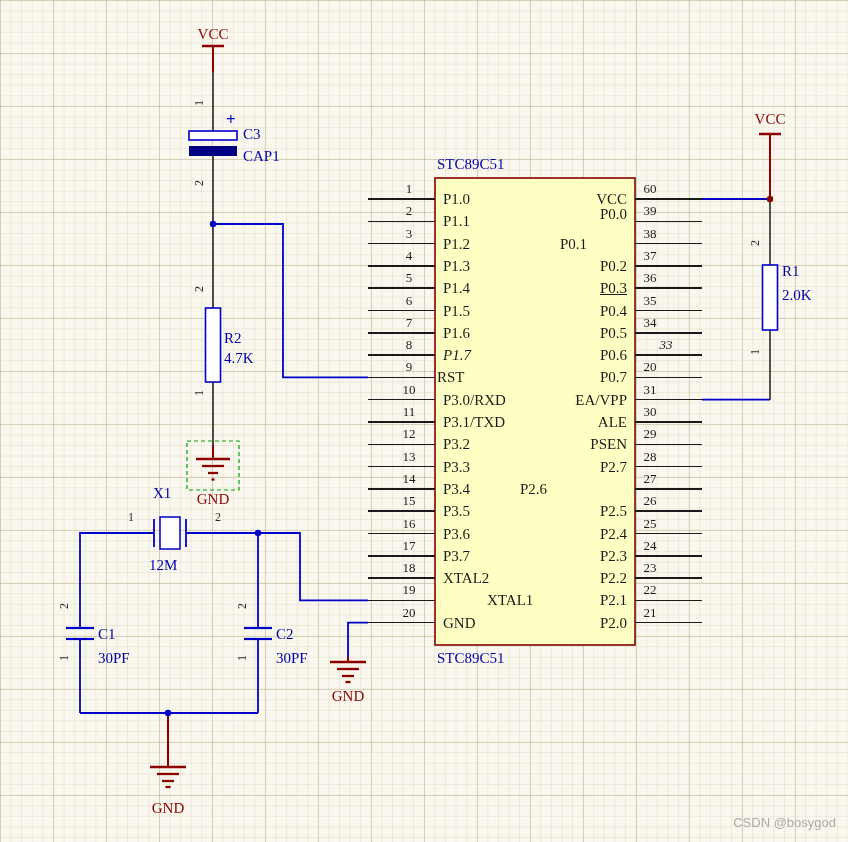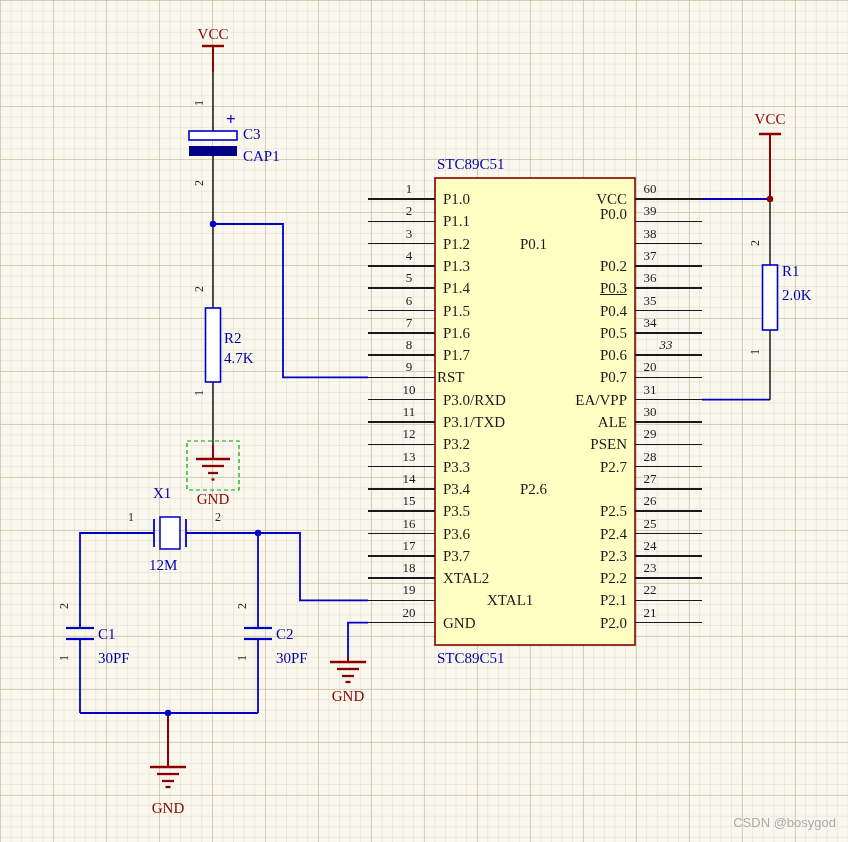--- a/index.html
+++ b/index.html
@@ -177,21 +177,21 @@
       <div class="pin-num" style="left: 391px; top: 270.2px; width: 36px;">5</div>
       <div class="pin-name" style="left: 443px; top: 280.2px;">P1.4</div>
       <div class="stub" style="left: 368px; top: 309.7px; width: 67px;"></div>
       <div class="pin-num" style="left: 391px; top: 292.5px; width: 36px;">6</div>
       <div class="pin-name" style="left: 443px; top: 302.5px;">P1.5</div>
       <div class="stub" style="left: 368px; top: 332px; width: 67px;"></div>
       <div class="pin-num" style="left: 391px; top: 314.8px; width: 36px;">7</div>
       <div class="pin-name" style="left: 443px; top: 324.8px;">P1.6</div>
       <div class="stub" style="left: 368px; top: 354.3px; width: 67px;"></div>
       <div class="pin-num" style="left: 391px; top: 337.1px; width: 36px;">8</div>
-      <div class="pin-name" style="left: 443px; top: 347.1px;">P1.7</div>
+      <div class="pin-name" style="left: 443px; top: 347.1px; font-style: italic;">P1.7</div>
       <div class="stub" style="left: 368px; top: 376.6px; width: 67px;"></div>
       <div class="pin-num" style="left: 391px; top: 359.4px; width: 36px;">9</div>
       <div class="pin-name" style="left: 437px; top: 369.4px;">RST</div>
       <div class="stub" style="left: 368px; top: 398.9px; width: 67px;"></div>
       <div class="pin-num" style="left: 391px; top: 381.7px; width: 36px;">10</div>
       <div class="pin-name" style="left: 443px; top: 391.7px;">P3.0/RXD</div>
       <div class="stub" style="left: 368px; top: 421.2px; width: 67px;"></div>
       <div class="pin-num" style="left: 391px; top: 404px; width: 36px;">11</div>
       <div class="pin-name" style="left: 443px; top: 414px;">P3.1/TXD</div>
       <div class="stub" style="left: 368px; top: 443.5px; width: 67px;"></div>
@@ -222,21 +222,21 @@
       <div class="pin-num" style="left: 391px; top: 604.7px; width: 36px;">20</div>
       <div class="pin-name" style="left: 443px; top: 614.7px;">GND</div>
       <div class="stub" style="left: 635px; top: 198.2px; width: 67px;"></div>
       <div class="pin-num" style="left: 632px; top: 181px; width: 36px;">60</div>
       <div class="pin-name" style="left: 520px; top: 191px; width: 107px; text-align: right;">VCC</div>
       <div class="stub" style="left: 635px; top: 220.5px; width: 67px;"></div>
       <div class="pin-num" style="left: 632px; top: 203.3px; width: 36px;">39</div>
       <div class="pin-name" style="left: 520px; top: 206px; width: 107px; text-align: right;">P0.0</div>
       <div class="stub" style="left: 635px; top: 242.8px; width: 67px;"></div>
       <div class="pin-num" style="left: 632px; top: 225.6px; width: 36px;">38</div>
-      <div class="pin-name" style="left: 520px; top: 235.6px; width: 107px; text-align: left;">P0.1</div>
+      <div class="pin-name" style="left: 520px; top: 235.6px; width: 107px; text-align: center;">P0.1</div>
       <div class="stub" style="left: 635px; top: 265.1px; width: 67px;"></div>
       <div class="pin-num" style="left: 632px; top: 247.9px; width: 36px;">37</div>
       <div class="pin-name" style="left: 520px; top: 257.9px; width: 107px; text-align: right;">P0.2</div>
       <div class="stub" style="left: 635px; top: 287.4px; width: 67px;"></div>
       <div class="pin-num" style="left: 632px; top: 270.2px; width: 36px;">36</div>
       <div class="pin-name" style="left: 520px; top: 280.2px; width: 107px; text-align: right; text-decoration: underline;">P0.3</div>
       <div class="stub" style="left: 635px; top: 309.7px; width: 67px;"></div>
       <div class="pin-num" style="left: 632px; top: 292.5px; width: 36px;">35</div>
       <div class="pin-name" style="left: 520px; top: 302.5px; width: 107px; text-align: right;">P0.4</div>
       <div class="stub" style="left: 635px; top: 332px; width: 67px;"></div>

